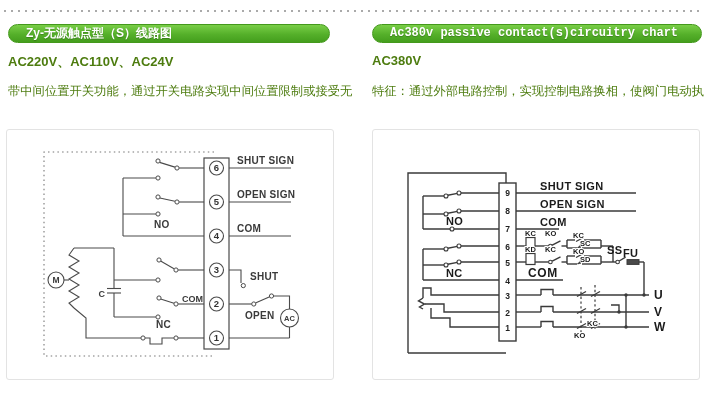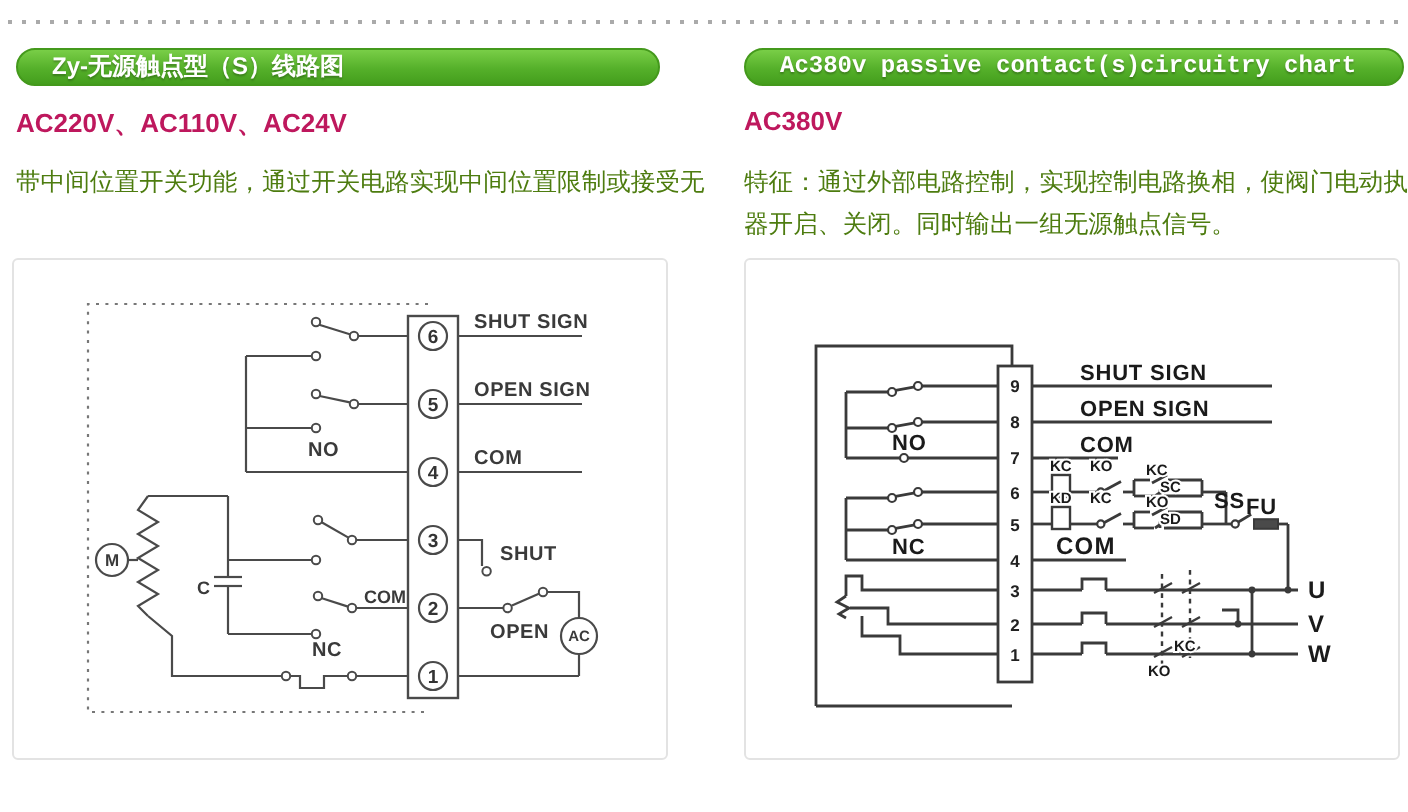--- a/index.html
+++ b/index.html
@@ -8,21 +8,21 @@
   .page{position:absolute;inset:0;}
   .dotted-sep{position:absolute;top:10px;left:4px;width:696px;height:2px;
       background-image:repeating-linear-gradient(to right,#aaaaaa 0 2px,transparent 2px 7px);}
   .banner{position:absolute;top:24px;height:19px;border-radius:10px;
       background:linear-gradient(to bottom,#79ce47 0%,#55b02a 55%,#449e1d 100%);
       border:1px solid #44991c;box-sizing:border-box;
       color:#ffffff;font-size:12px;font-weight:bold;line-height:17px;
       padding-left:17px;text-shadow:0 1px 1px rgba(0,0,0,0.25);white-space:nowrap;overflow:hidden;}
   .banner-left{left:8px;width:322px;}
   .banner-right{left:372px;width:330px;font-family:Liberation Mono, monospace;}
-  .subtitle{position:absolute;top:53px;font-size:13px;font-weight:bold;color:#be185d;white-space:nowrap;}
+  .subtitle{position:absolute;top:53px;font-size:13px;font-weight:bold;color:#4d7c0f;white-space:nowrap;}
   .subtitle-left{left:8px;}
   .subtitle-right{left:372px;}
   .para{position:absolute;top:81px;font-size:12.3px;line-height:21px;color:#4d7c0f;}
   .para-left{left:8px;width:330px;}
   .para-right{left:372px;width:332px;}
   .para div{white-space:nowrap;}
   .card{position:absolute;top:129px;width:328px;height:251px;background:#ffffff;
       border:1px solid #e3e3e3;border-radius:3px;box-sizing:border-box;}
   .card-left{left:6px;}
   .card-right{left:372px;}
@@ -142,21 +142,20 @@
       <text x="282.5" y="190.6" text-anchor="middle" font-size="7.5" font-weight="bold" fill="#3a3a3a">AC</text>
     </svg>
   </div>
 
   <div class="banner banner-right">
     <span>Ac380v passive contact(s)circuitry chart</span>
   </div>
   <div class="subtitle subtitle-right">AC380V</div>
   <div class="para para-right">
     <div>特征：通过外部电路控制，实现控制电路换相，使阀门电动执行</div>
-    <div>器开启、关闭。同时输出一组无源触点信号。</div>
   </div>
 
   <div class="card card-right">
     <svg width="326" height="249" viewBox="0 0 326 249">
       <g stroke="#3a3a3a" stroke-width="1.4" fill="none">
         <path d="M35,223 V43 H133 V53"></path>
           <path d="M35,223 H133"></path>
         <path d="M143,63 H263"></path>
           <path d="M143,81 H263"></path>
           <path d="M143,99 H186"></path>

